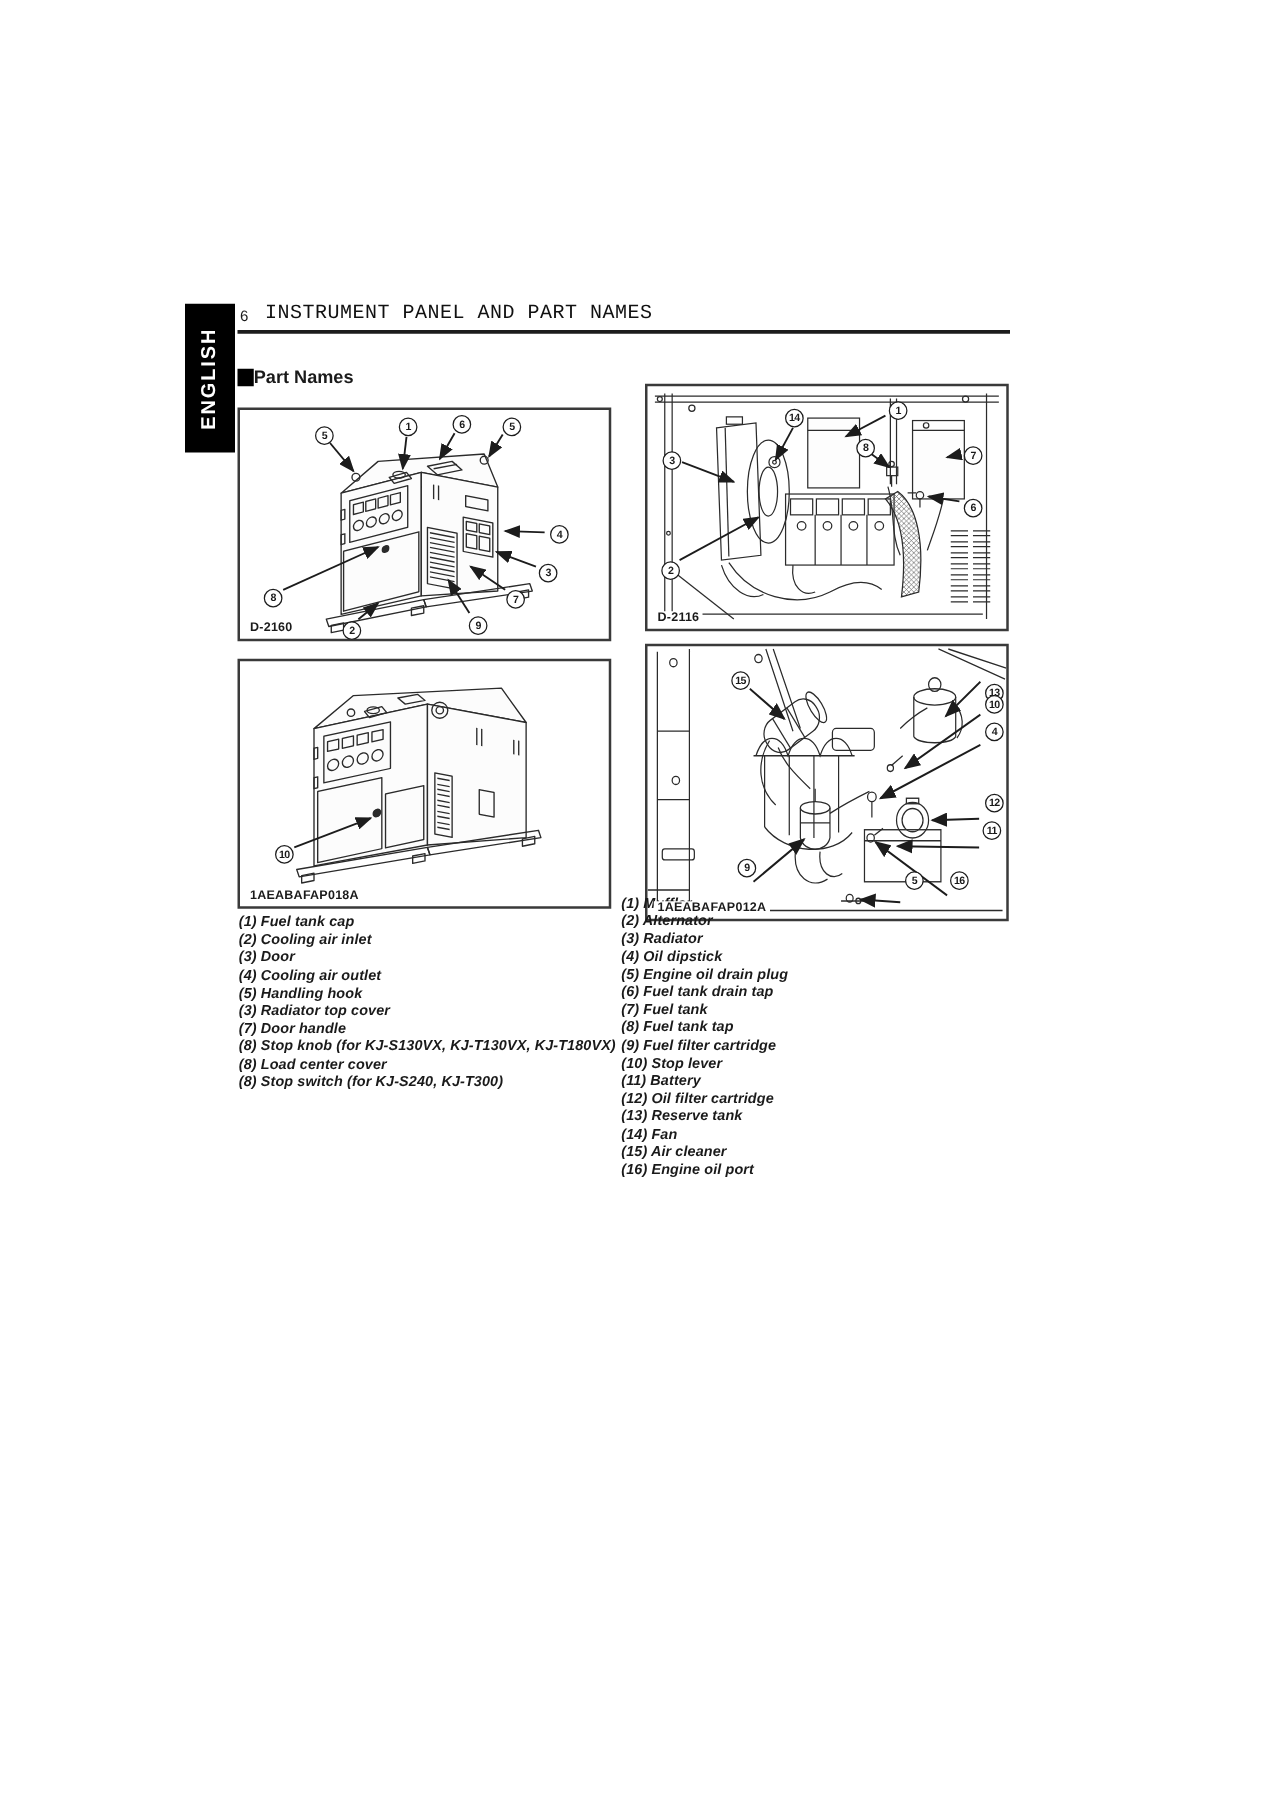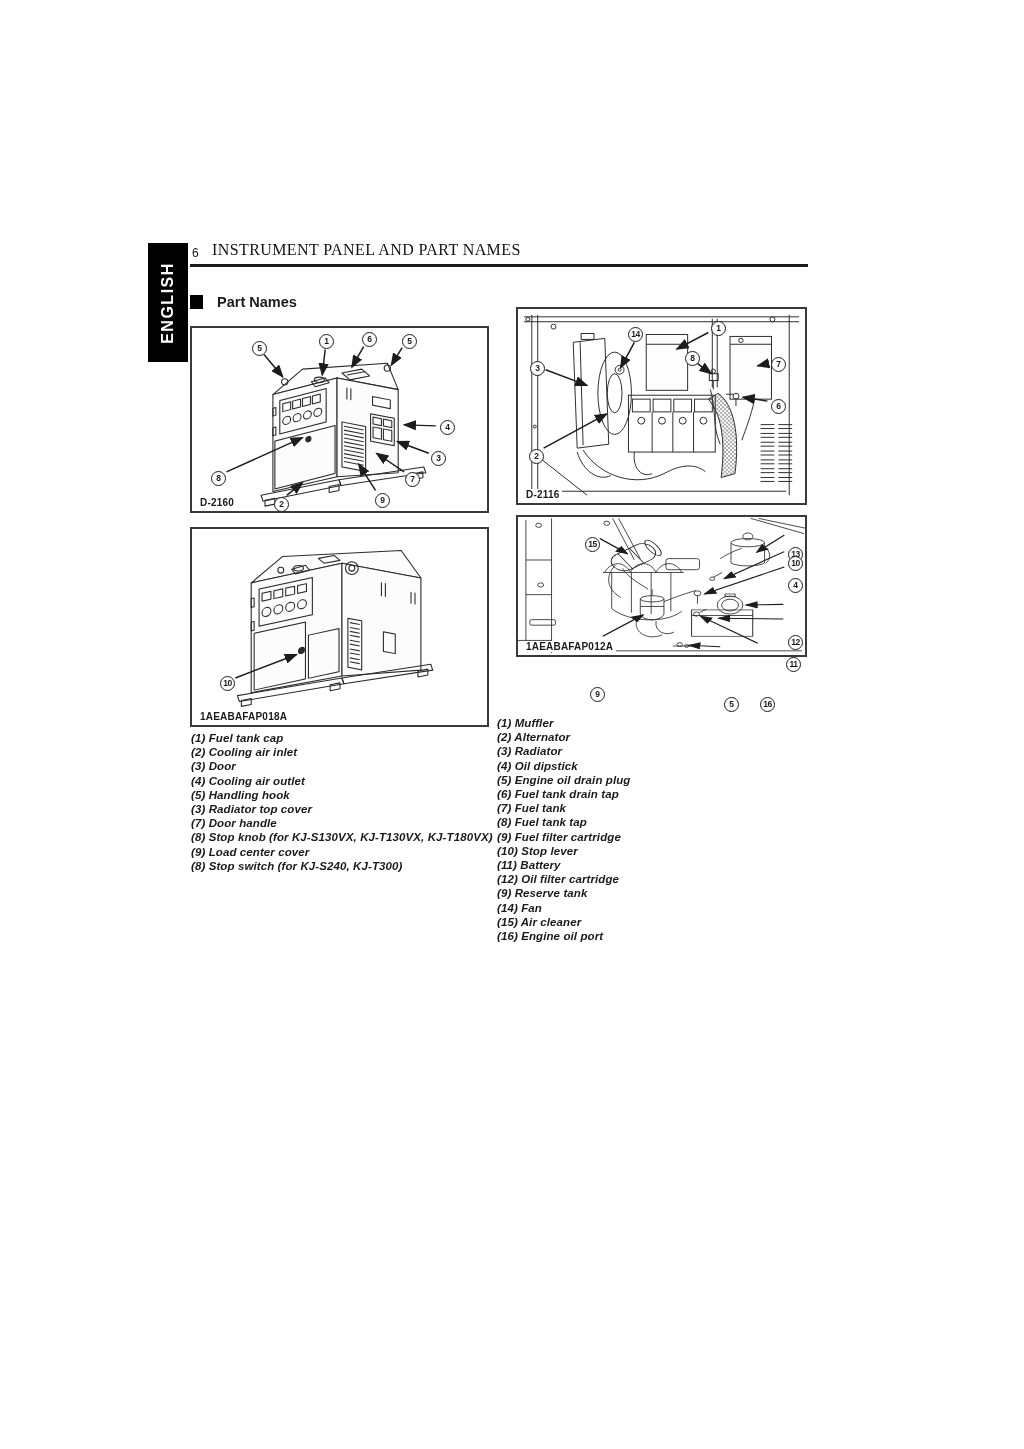--- a/index.html
+++ b/index.html
@@ -3,37 +3,37 @@
 <meta charset="utf-8">
 <style>
   html,body{margin:0;padding:0;background:#e8e8e8;}
   .page{position:relative;width:1024px;height:1449px;background:#ffffff;
         font-family:"Liberation Sans",sans-serif;color:#1a1a1a;overflow:hidden;}
   .lang-tab{position:absolute;left:148px;top:243px;width:40px;height:119px;background:#000;
             display:flex;align-items:center;justify-content:center;}
   .lang-tab span{transform:rotate(-90deg);color:#fff;font-weight:700;font-size:16px;
                  letter-spacing:1.5px;white-space:nowrap;}
   .page-num{position:absolute;left:192px;top:246px;font-size:12px;font-weight:400;}
-  .title{position:absolute;left:212px;top:241px;margin:0;font-family:Liberation Serif, serif;
+  .title{position:absolute;left:212px;top:241px;margin:0;font-family:Liberation Mono, monospace;
          font-weight:400;font-size:16px;letter-spacing:0.4px;white-space:nowrap;color:#111;}
   .title-rule{position:absolute;left:190px;top:264px;width:618px;height:2.5px;background:#1d1d1d;}
-  .section-head{position:absolute;left:190px;top:294px;display:flex;align-items:center;gap:14px;
+  .section-head{position:absolute;left:190px;top:294px;display:flex;align-items:center;gap:0;
                 font-size:14.5px;font-weight:700;}
   .sq{width:13px;height:14px;background:#000;display:inline-block;}
   .fig{position:absolute;border:2px solid #3a3a3a;background:#fff;box-sizing:border-box;}
   .fig svg{position:absolute;left:0;top:0;width:100%;height:100%;}
   .callout{position:absolute;width:13px;height:13px;border:1.5px solid #1c1c1c;border-radius:50%;
            background:#fff;font-size:8.5px;font-weight:700;line-height:13px;text-align:center;
            letter-spacing:-0.4px;z-index:2;}
   .fig-label{position:absolute;left:5px;bottom:3px;font-size:10px;font-weight:700;background:#fff;
              padding:0 3px;letter-spacing:0.2px;z-index:2;}
   #fig1{left:190px;top:326px;width:299px;height:187px;}
   #fig2{left:516px;top:307px;width:291px;height:198px;}
   #fig3{left:190px;top:527px;width:299px;height:200px;}
-  #fig4{left:516px;top:515px;width:291px;height:142px;}
+  #fig4{left:516px;top:515px;width:291px;height:222px;}
   .parts{position:absolute;font-size:11.5px;font-style:italic;font-weight:700;
          line-height:14.2px;letter-spacing:0.1px;white-space:nowrap;}
   #parts-left{left:191px;top:731px;}
   #parts-right{left:497px;top:716px;}
 </style>
 </head>
 <body>
 
 <div class="page">
 
@@ -335,36 +335,36 @@
 
   <div class="parts" id="parts-left">
     <div>(1) Fuel tank cap</div>
     <div>(2) Cooling air inlet</div>
     <div>(3) Door</div>
     <div>(4) Cooling air outlet</div>
     <div>(5) Handling hook</div>
     <div>(3) Radiator top cover</div>
     <div>(7) Door handle</div>
     <div>(8) Stop knob (for KJ-S130VX, KJ-T130VX, KJ-T180VX)</div>
-    <div>(9) Load center cover</div>
+    <div>(8) Load center cover</div>
     <div>(8) Stop switch (for KJ-S240, KJ-T300)</div>
   </div>
 
   <div class="parts" id="parts-right">
     <div>(1) Muffler</div>
     <div>(2) Alternator</div>
     <div>(3) Radiator</div>
     <div>(4) Oil dipstick</div>
     <div>(5) Engine oil drain plug</div>
     <div>(6) Fuel tank drain tap</div>
     <div>(7) Fuel tank</div>
     <div>(8) Fuel tank tap</div>
     <div>(9) Fuel filter cartridge</div>
     <div>(10) Stop lever</div>
     <div>(11) Battery</div>
     <div>(12) Oil filter cartridge</div>
-    <div>(9) Reserve tank</div>
+    <div>(13) Reserve tank</div>
     <div>(14) Fan</div>
     <div>(15) Air cleaner</div>
     <div>(16) Engine oil port</div>
   </div>
 
 </div>
 
 </body></html>

